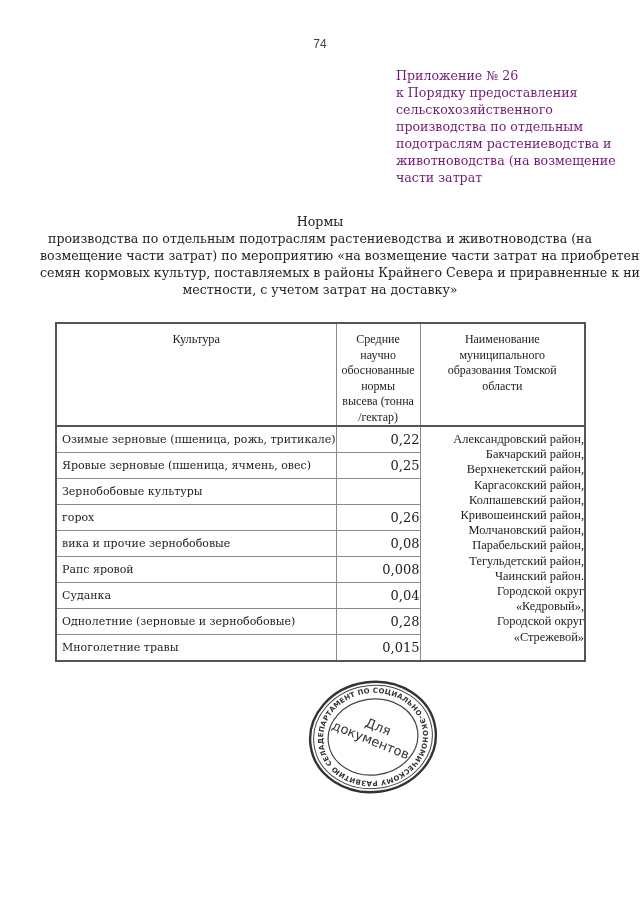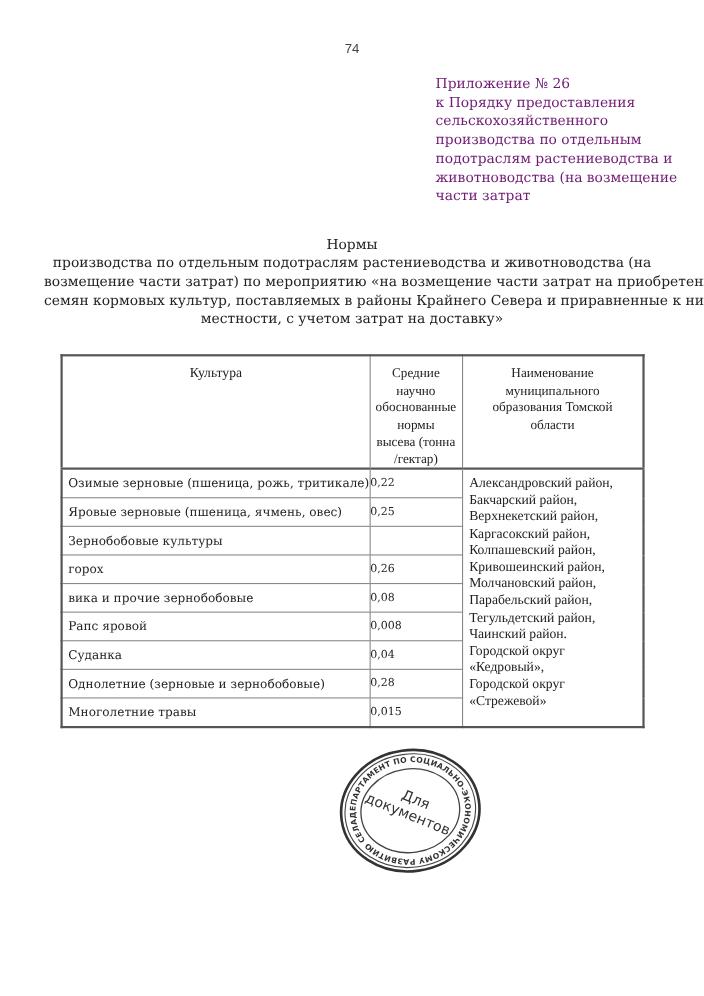--- a/index.html
+++ b/index.html
@@ -79,33 +79,33 @@
     table.norms td.culture {
       font-family: "DejaVu Serif", serif;
       font-size: 11px;
       padding-left: 5px;
       height: 25px;
       vertical-align: middle;
       white-space: nowrap;
     }
     table.norms td.norm {
       font-family: "DejaVu Serif", serif;
-      font-size: 10px;
-      text-align: left;
+      font-size: 13px;
+      text-align: right;
       vertical-align: middle;
     }
     table.norms td.districts {
       vertical-align: top;
       font-family: "Liberation Serif", serif;
       font-size: 12.4px;
       line-height: 15.2px;
       padding-left: 6px;
       padding-top: 5px;
     }
-    table.norms td.districts div { white-space: nowrap; }
+    table.norms td.districts div { white-space: nowrap; text-align: right; }
     .col1 { width: 276px; }
     .col2 { width: 85px; }
     .col3 { width: 168px; }
 
     .stamp {
       position: absolute;
       left: 302px;
       top: 678px;
       width: 142px;
       height: 118px;

